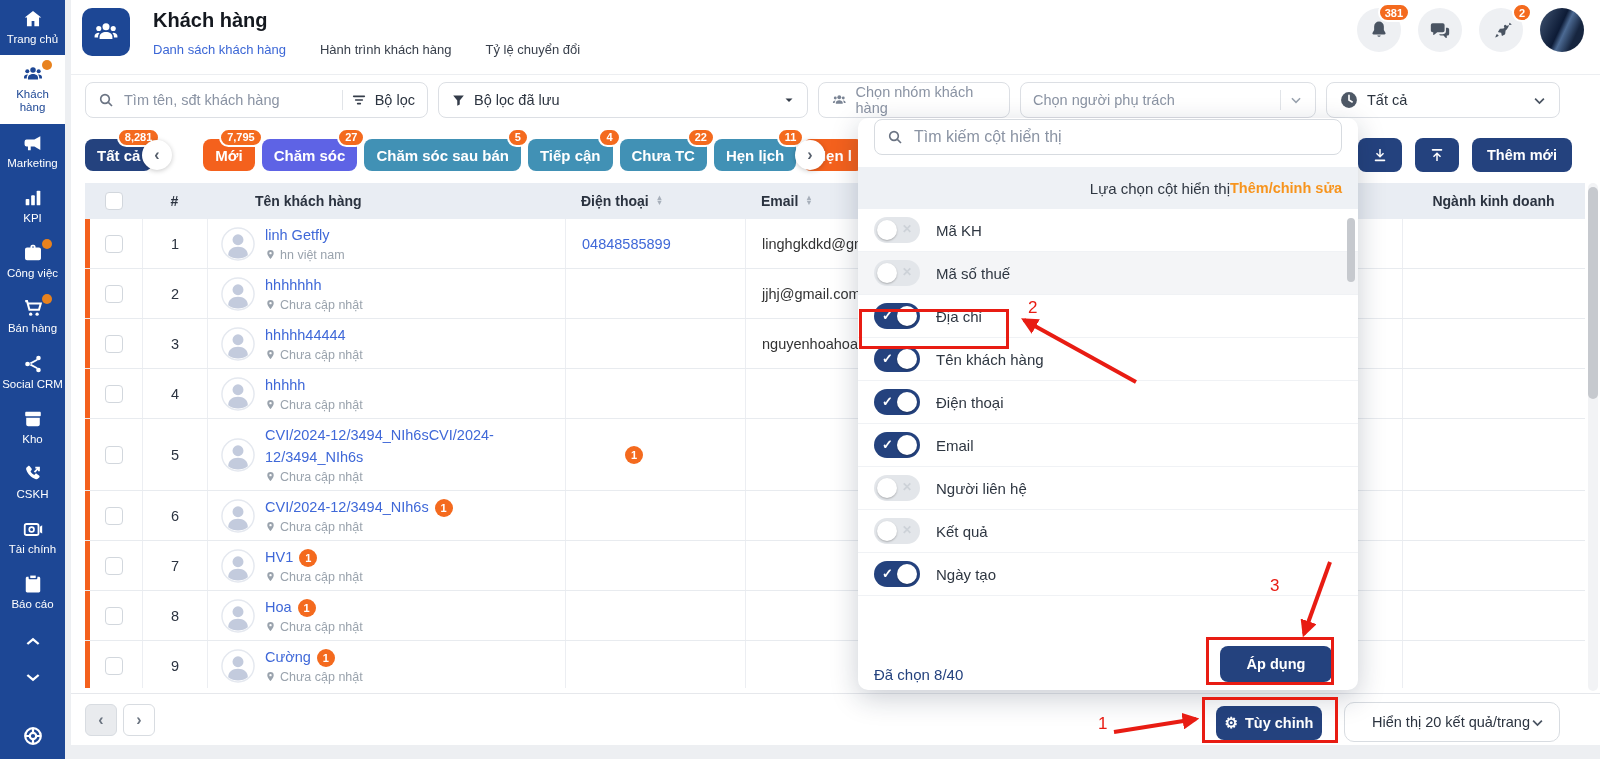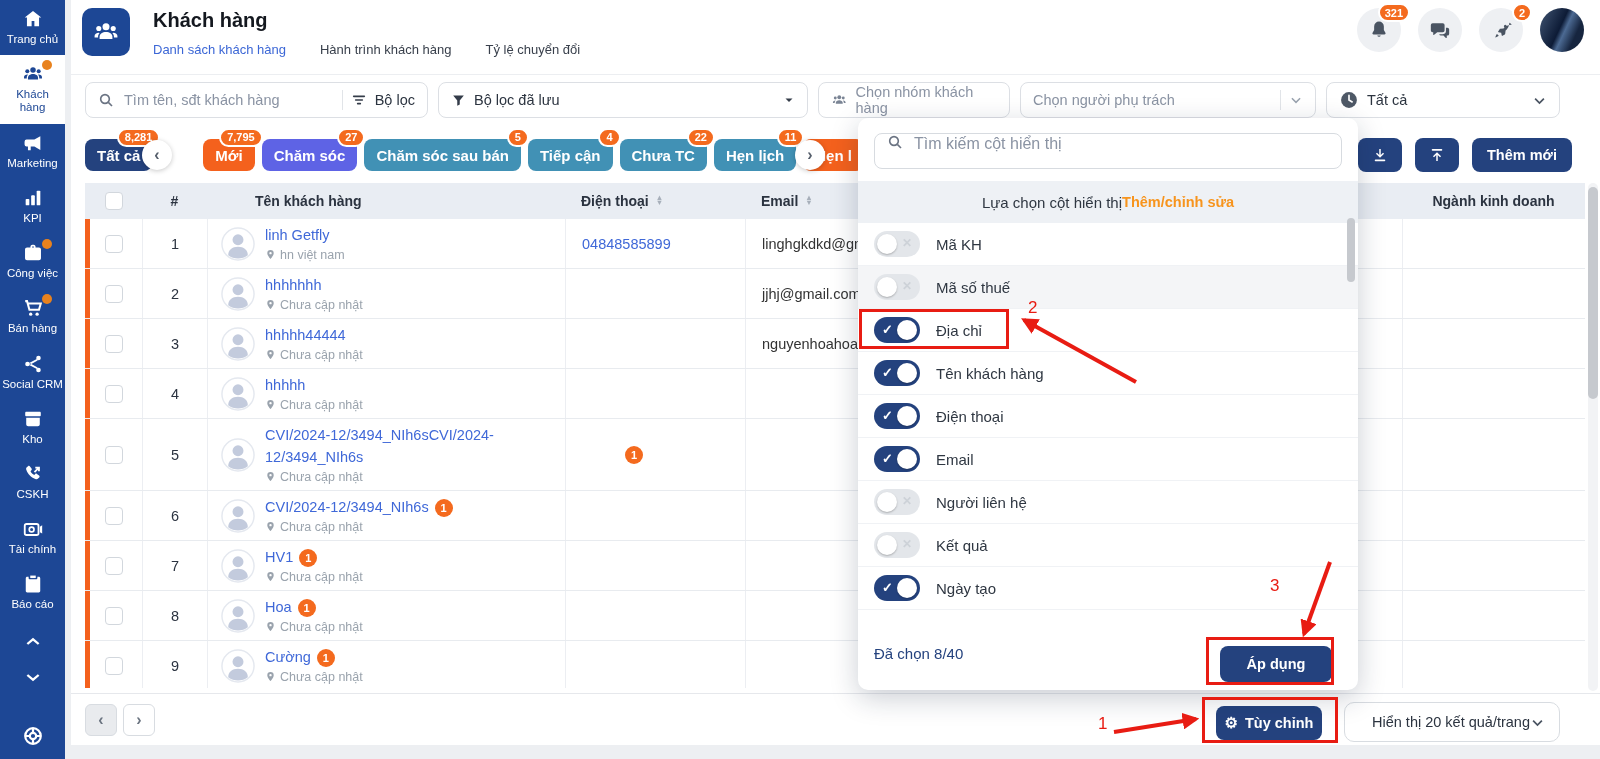--- a/index.html
+++ b/index.html
@@ -91,37 +91,37 @@
   .loc{color:#9aa3ad;font-size:12.5px;display:flex;align-items:center;gap:4px;margin-top:1px;white-space:nowrap}
   .nbdg{width:18px;height:18px;border-radius:50%;background:#f46a1e;color:#fff;font-size:11px;font-weight:bold;
     display:inline-flex;align-items:center;justify-content:center;flex:none}
   .nbdg.float{position:absolute;left:540px;top:27px}
   
   .pg-scroll{position:absolute;left:1588px;top:183px;width:10px;height:508px;background:#f2f3f5;border-radius:5px}
   .pg-thumb{position:absolute;left:0;top:4px;width:10px;height:212px;background:#c6c9ce;border-radius:5px;cursor:pointer}
   
   #coldd{position:absolute;left:858px;top:118px;width:500px;height:572px;background:#fff;border-radius:10px;
     box-shadow:0 8px 28px rgba(20,30,60,.22);z-index:20}
-  .dd-search{margin:15px 16px 12px;height:36px;border:1px solid #d7dbe0;border-radius:8px;display:flex;
-    align-items:flex-start;gap:9px;padding:0 12px}
-  .dd-head{height:42px;background:#eef1f5;display:flex;align-items:center;justify-content:center;
+  .dd-search{margin:1px 16px 12px;height:36px;border:1px solid #d7dbe0;border-radius:8px;display:flex;
+    align-items:center;gap:9px;padding:0 12px}
+  .dd-head{height:42px;background:#eef1f5;display:flex;align-items:center;justify-content:flex-end;
     padding:0 16px;font-size:15px;color:#2f3742}
   .dd-edit{color:#f7941d;font-weight:bold;font-size:14.5px;cursor:pointer}
   .dd-item{height:43px;display:flex;align-items:center;gap:16px;padding:0 16px;border-bottom:1px solid #f0f2f5;
     font-size:15px;color:#2f3742;cursor:pointer}
   .dd-item.hl{background:#f4f5f7}
   .toggle{width:46px;height:26px;border-radius:13px;background:#e3e6ea;position:relative;flex:none;cursor:pointer}
   .tg-knob{position:absolute;left:3px;top:3px;width:20px;height:20px;border-radius:50%;background:#fff;
     box-shadow:0 1px 2px rgba(0,0,0,.25)}
   .tg-check{display:none;position:absolute;left:8px;top:4.5px;color:#fff;font-size:13px;font-weight:bold}
   .tg-x{position:absolute;right:8px;top:4.5px;color:#cdd2d8;font-size:12px;font-weight:bold}
   .dd-item.on .toggle{background:#24427e}
   .dd-item.on .tg-knob{left:auto;right:3px}
   .dd-item.on .tg-check{display:block}
-  .dd-count{position:absolute;left:16px;bottom:28px;color:#24427e;font-size:15px}
+  .dd-count{position:absolute;left:16px;bottom:7px;color:#24427e;font-size:15px}
   .dd-apply{position:absolute;right:26px;bottom:8px;width:112px;height:36px}
   .dd-scroll{position:absolute;right:3px;top:100px;width:8px;height:64px;background:#c6c9ce;border-radius:4px;cursor:pointer}
   
   #bottombar{position:absolute;left:71px;top:693px;width:1529px;height:52px;background:#fff;border-top:1px solid #e6e8ec}
   .pag{position:absolute;left:14px;top:10px;display:flex;gap:6px}
   .pag-btn{width:32px;height:32px;border:1px solid #d8dce1;border-radius:6px;background:#fff;display:flex;
     align-items:center;justify-content:center;color:#6b7480;font-size:16px;font-weight:bold;cursor:pointer}
   .pag-btn.dis{background:#e9ebee}
   .customize{position:absolute;left:1145px;top:12px;width:106px;height:34px}
   .pagesize{position:absolute;left:1273px;top:8px;width:216px;height:40px;border:1px solid #d8dce1;border-radius:10px;
@@ -327,21 +327,21 @@
       <div class="tab">Hành trình khách hàng</div>
 
       <div class="tab">Tỷ lệ chuyển đổi</div>
     </div>
   <div class="top-icons">
     <div class="tico">
       <svg width="22" height="22" viewBox="0 0 24 24">
           <path fill="#4a5462" d="M12 2.8a5.3 5.3 0 0 0-5.3 5.3v4L5 14.9c-.5.8.1 1.9 1.1 1.9h11.8c1 0 1.6-1.1 1.1-1.9l-1.7-2.8v-4A5.3 5.3 0 0 0 12 2.8z"></path>
           <path fill="#4a5462" d="M10.1 17.9a1.95 1.95 0 0 0 3.8 0z"></path>
         </svg>
-      <span class="bdg">321</span>
+      <span class="bdg">381</span>
     </div>
     <div class="tico">
       <svg width="22" height="22" viewBox="0 0 24 24">
           <path fill="#4a5462" d="M4 4.5h11a2 2 0 0 1 2 2v6a2 2 0 0 1-2 2H9l-3.4 2.8a.6.6 0 0 1-1-.5v-2.3H4a2 2 0 0 1-2-2v-6a2 2 0 0 1 2-2z"></path>
           <path fill="#4a5462" d="M18.5 9.5H20a2 2 0 0 1 2 2V16a2 2 0 0 1-2 2h-.6v2.1a.6.6 0 0 1-1 .5L15.8 18H13a2 2 0 0 1-1.9-1.5h4.1a3.3 3.3 0 0 0 3.3-3.3z"></path>
         </svg>
     </div>
     <div class="tico">
       <svg width="22" height="22" viewBox="0 0 24 24">
           <path fill="#4a5462" d="M20.8 3.2c.1 0 .2.1.2.2.3 2.4-.4 5.6-3 8.2l-1 1-.4 3.6c0 .3-.2.5-.4.6l-2.6 1.6c-.3.2-.7 0-.8-.4l-.6-2.9-2.9-.6c-.4-.1-.5-.5-.4-.8l1.6-2.6c.1-.2.4-.4.6-.4l3.6-.4 1-1c2.6-2.6 5.8-3.3 8.1-3.1zM15.6 6.8a1.5 1.5 0 1 1 2.2 2.2 1.5 1.5 0 0 1-2.2-2.2z"></path>

